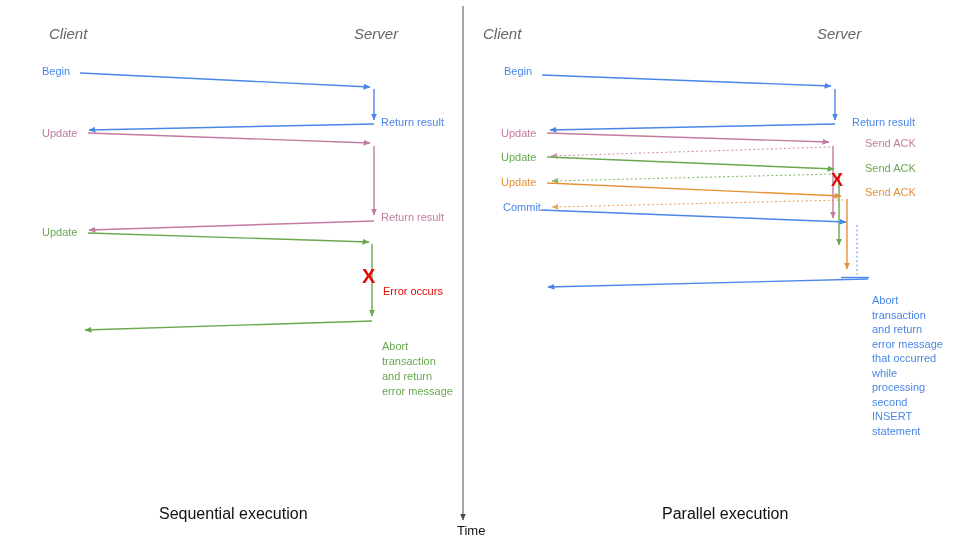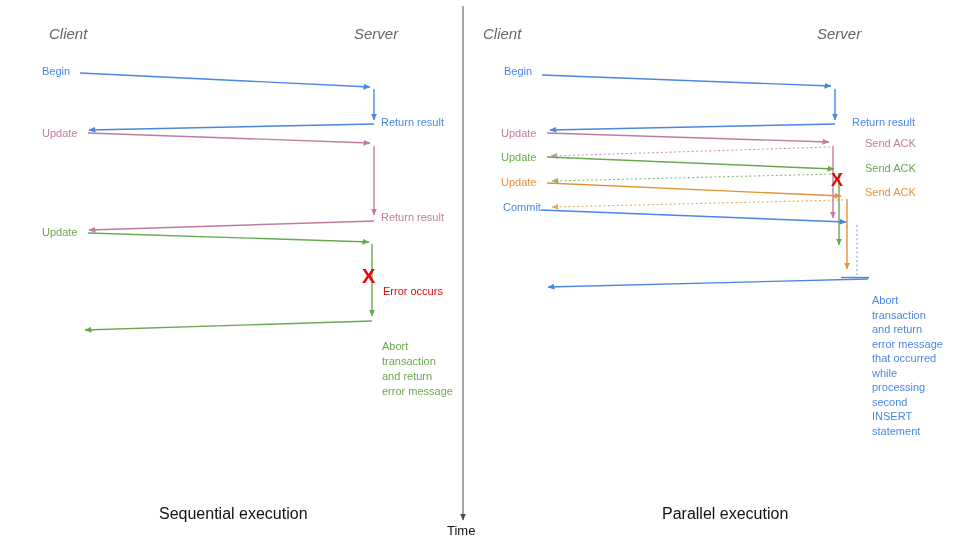--- a/index.html
+++ b/index.html
@@ -117,15 +117,15 @@
 error message
 that occurred
 while
 processing
 second
 INSERT
 statement</div>
 
   <div class="caption" style="left:662px;top:505px">Parallel execution</div>
   <div class="caption" style="left:159px;top:505px">Sequential execution</div>
-  <div class="timelbl" style="left:447px;top:524px">Time</div>
+  <div class="timelbl" style="left:457px;top:524px">Time</div>
 
 </div>
 
 </body></html>

